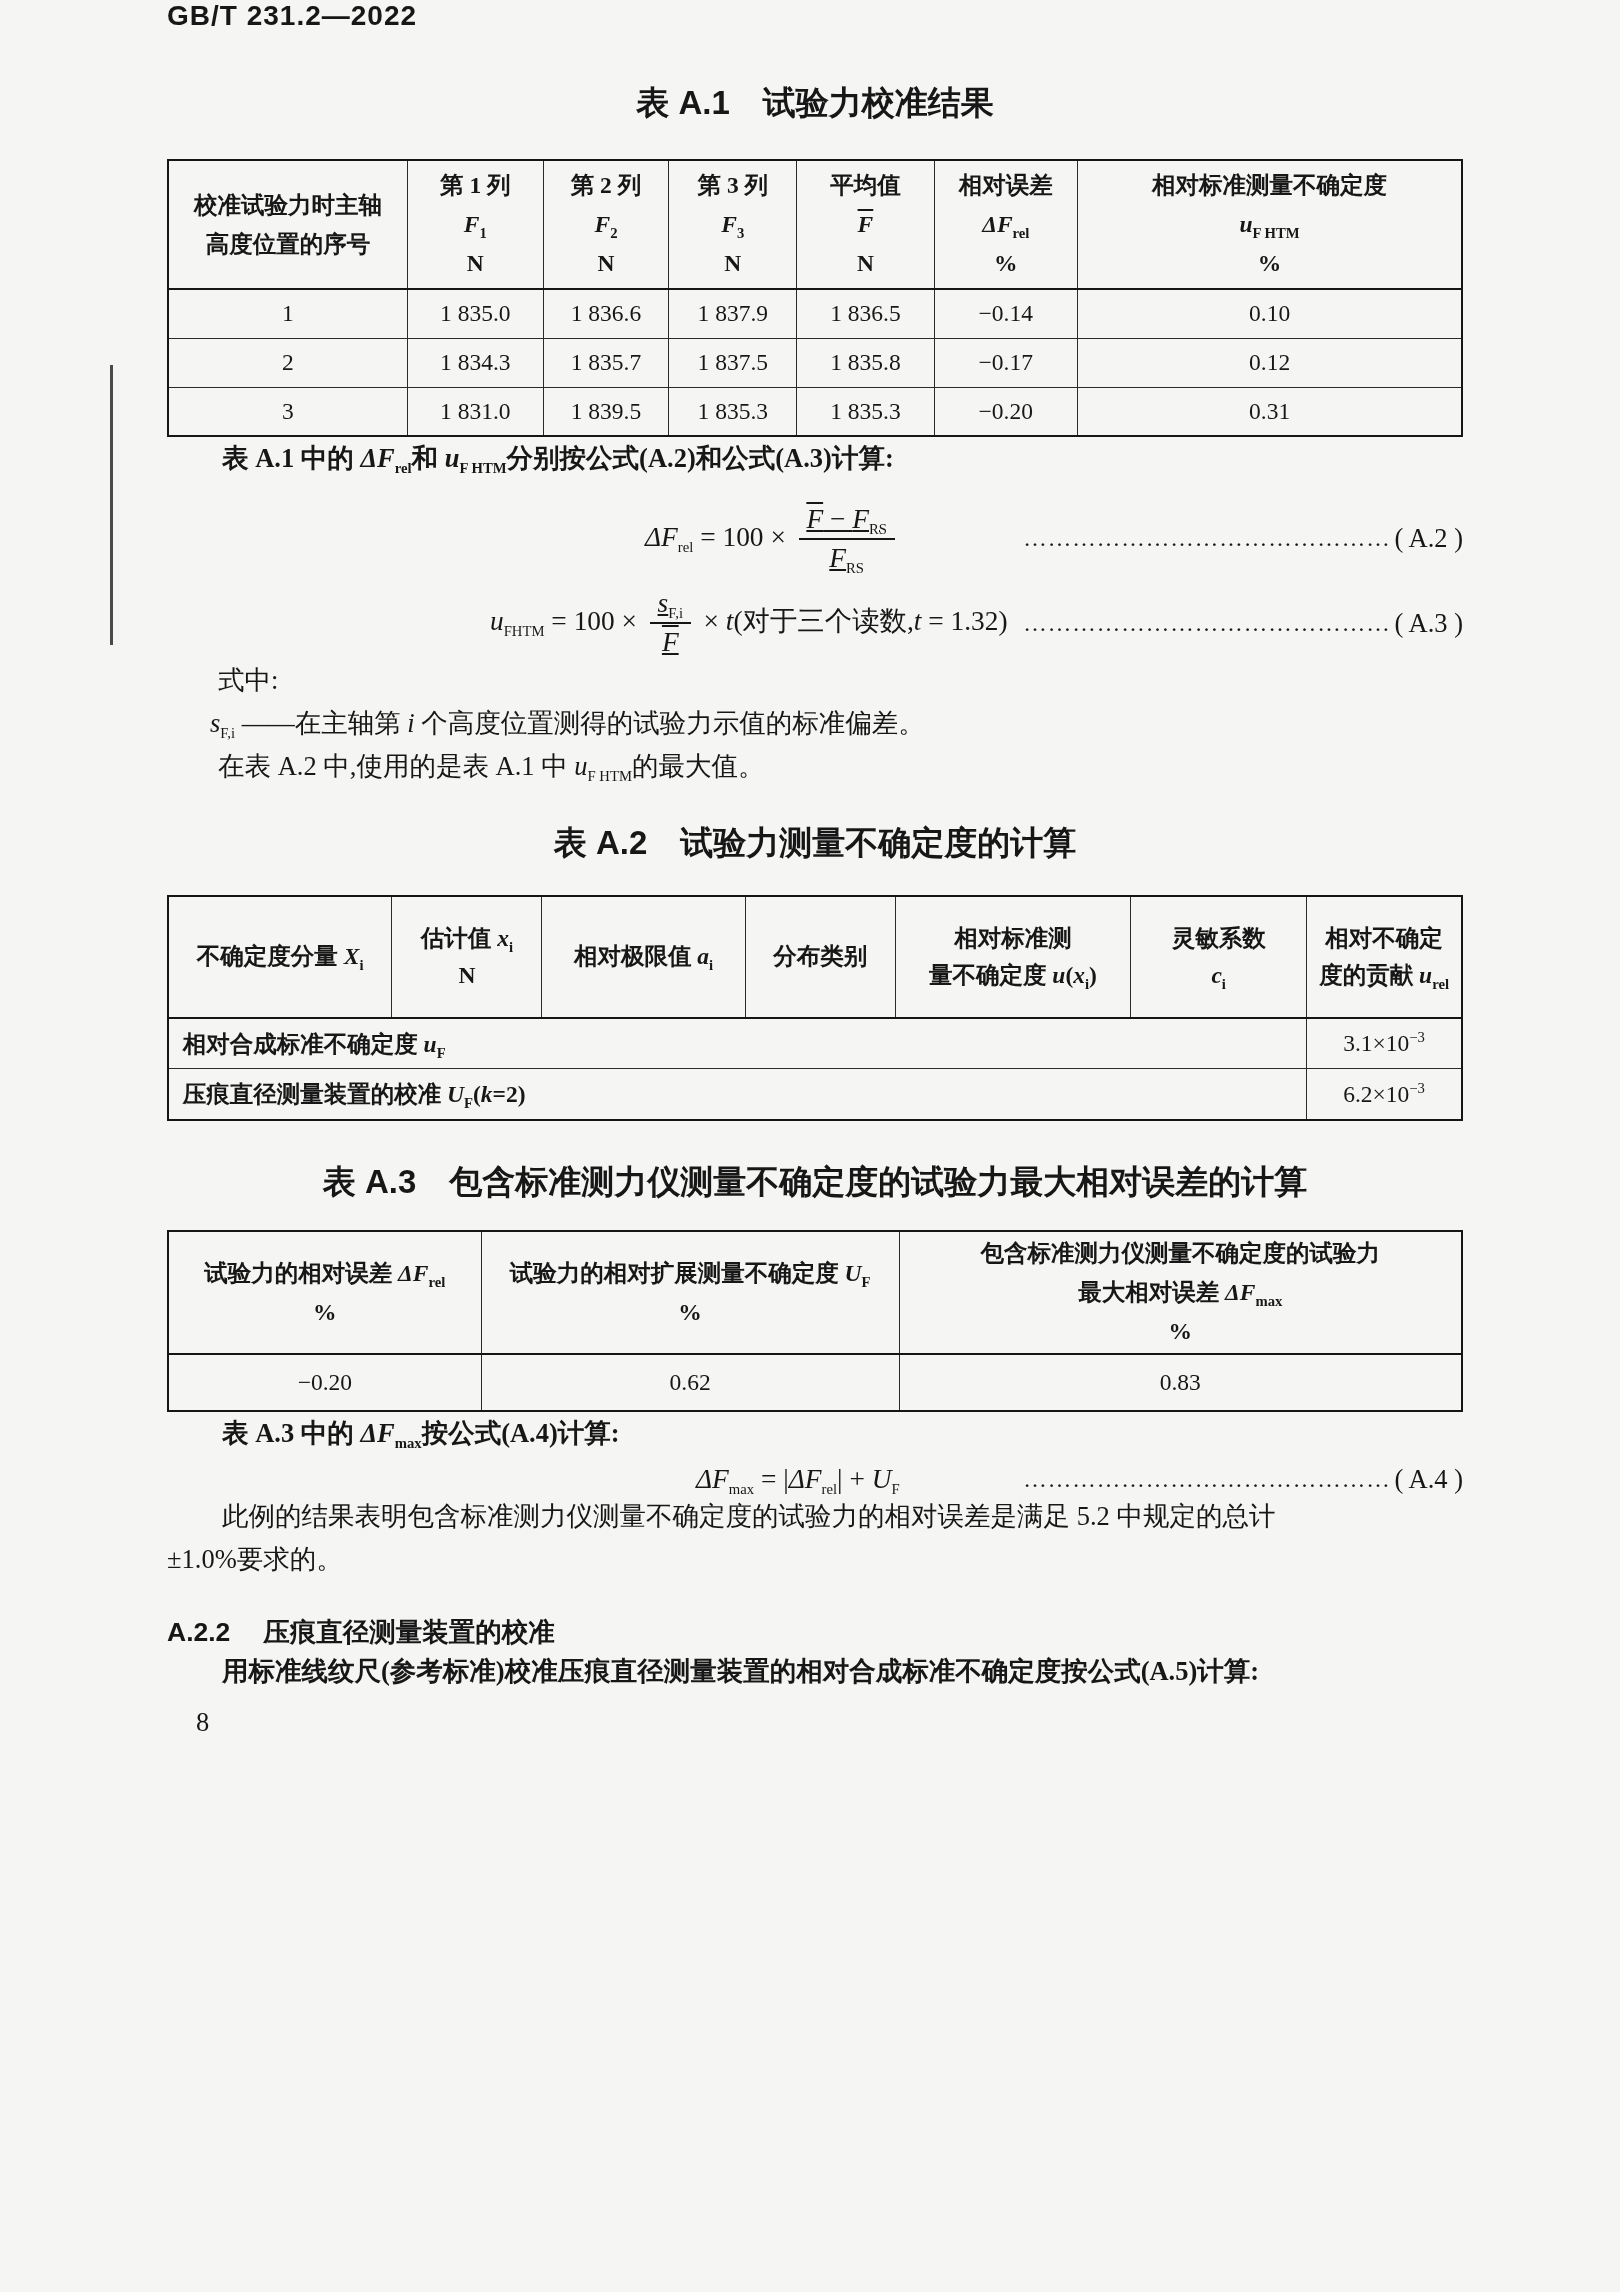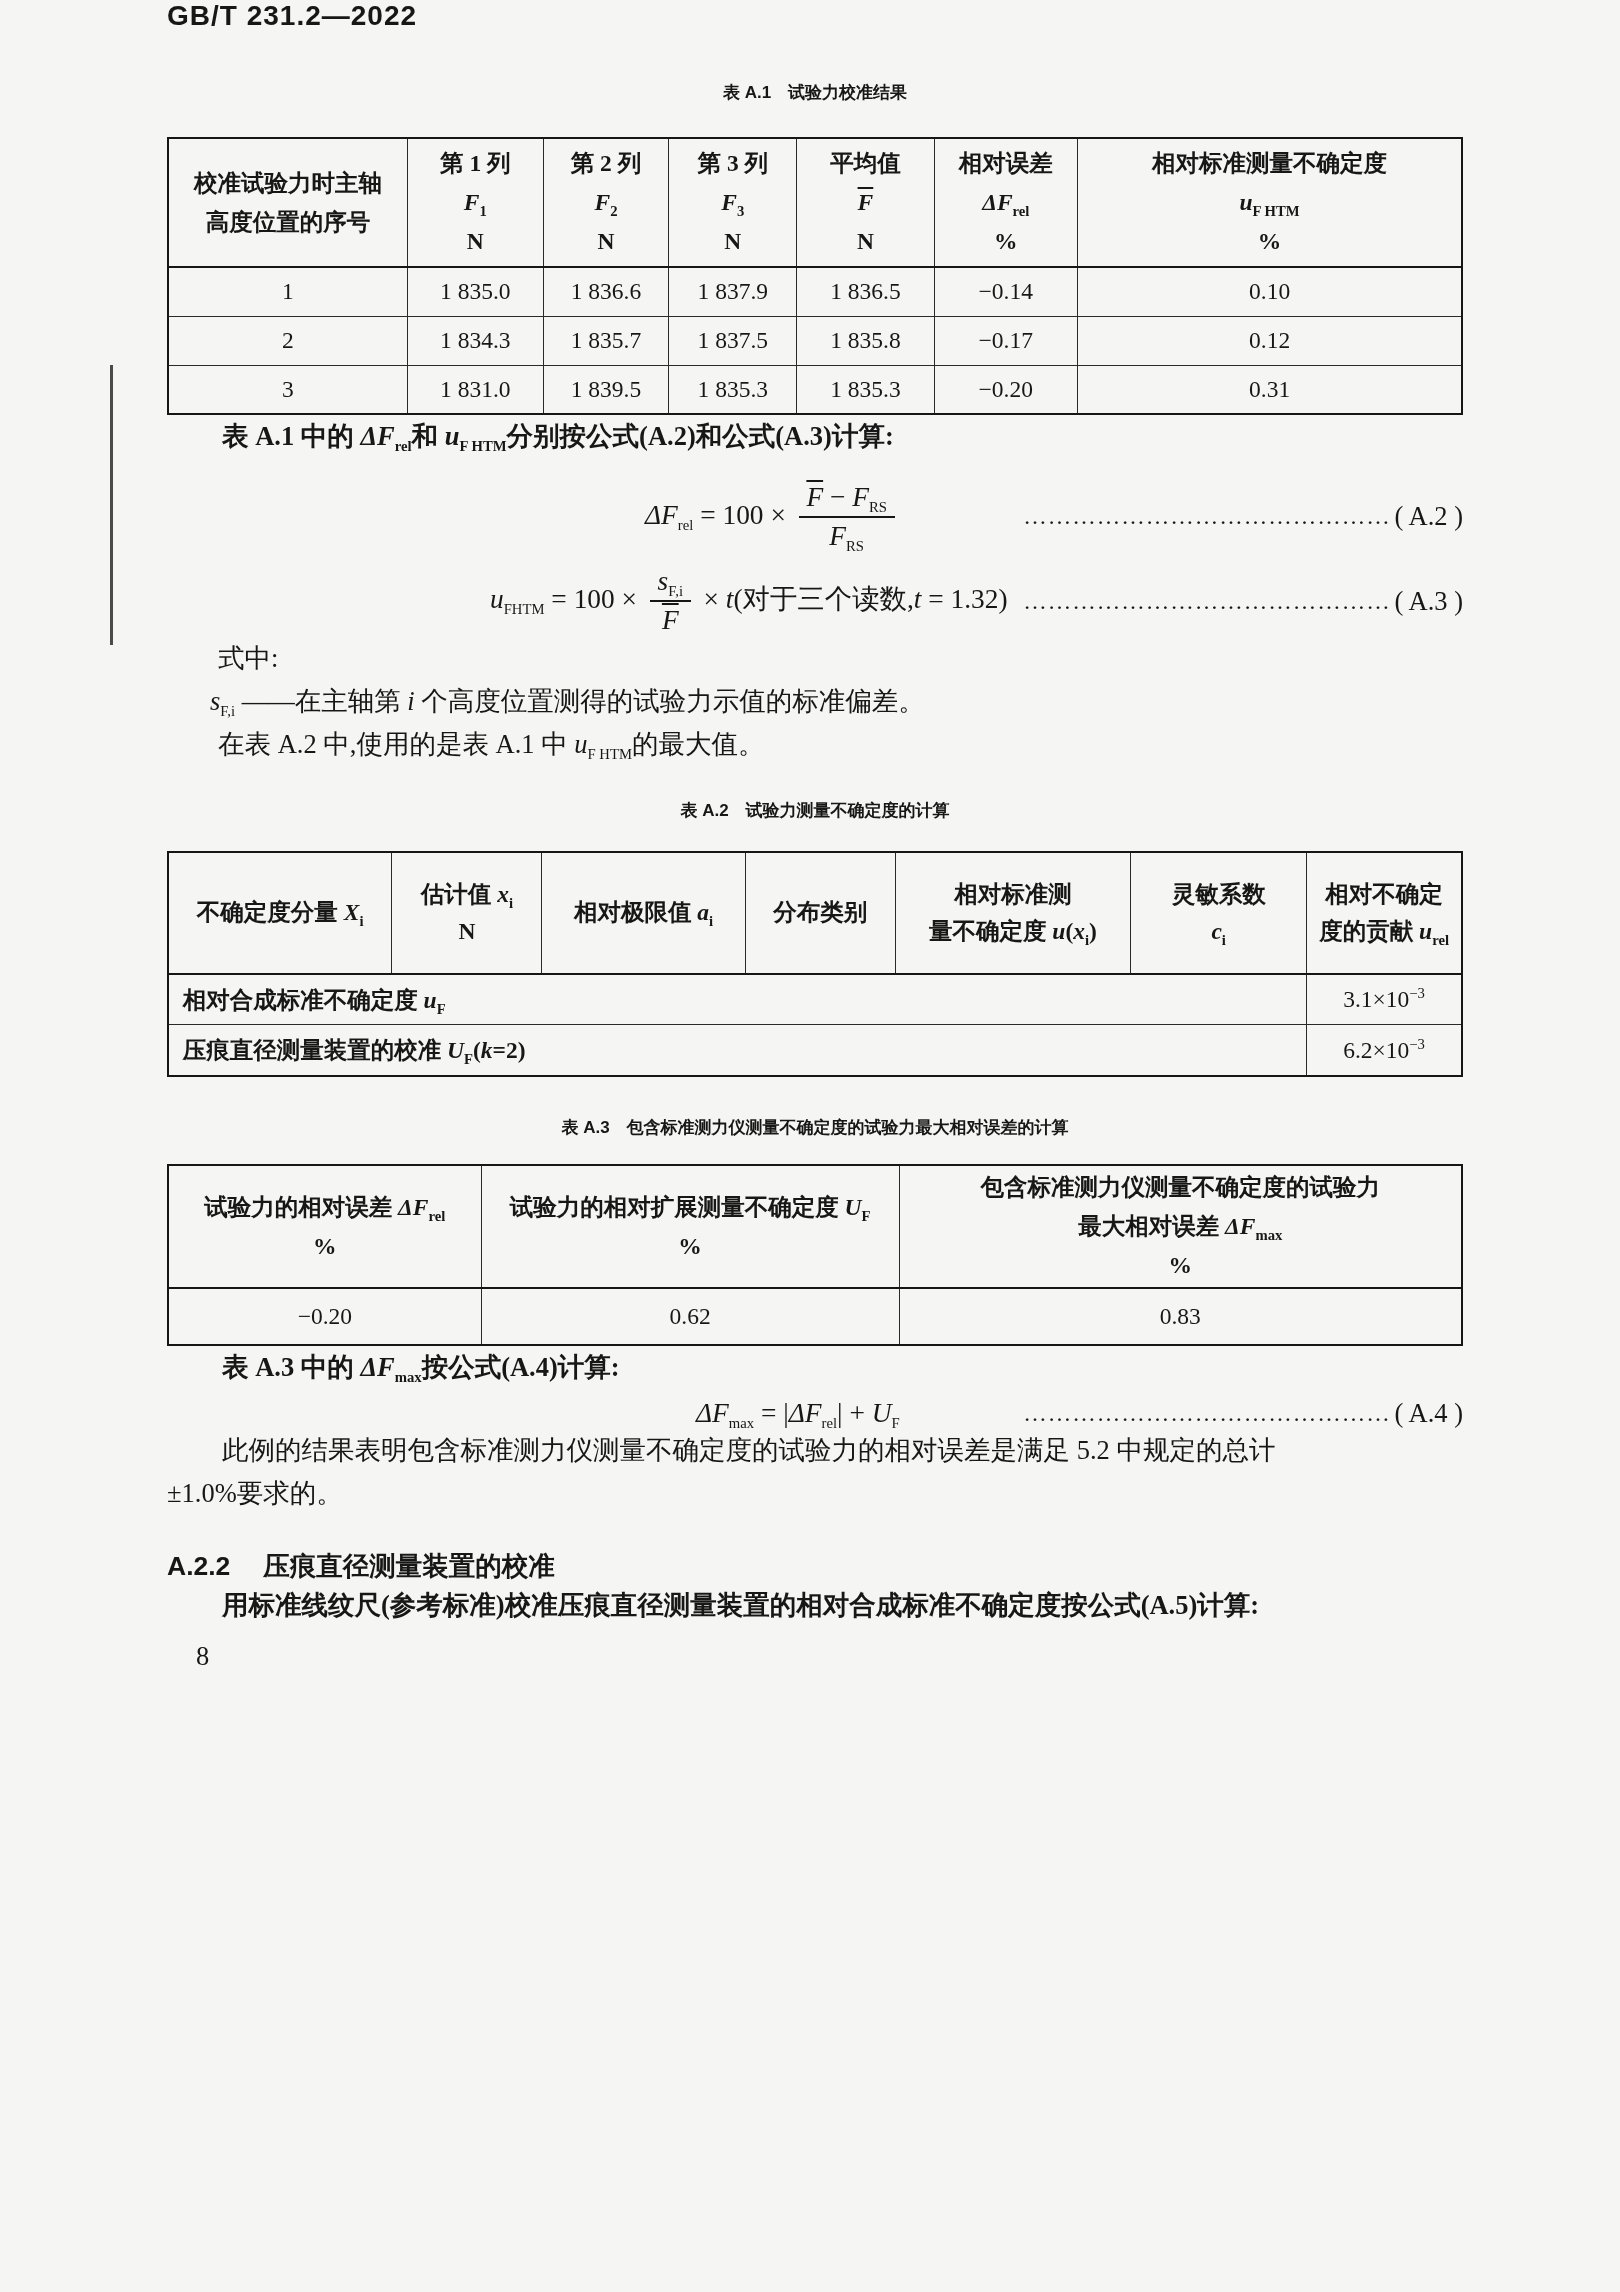--- a/index.html
+++ b/index.html
@@ -8,21 +8,21 @@
     width:1620px; height:2293px; margin:0 auto; position:relative;
     background:#f5f5f3; color:#171717;
     font-family:"Liberation Serif","DejaVu Serif",serif;
   }
   .content { position:absolute; left:167px; right:157px; top:0; }
   .doccode {
     font-size:28px; font-weight:bold; letter-spacing:1px;
     font-family:"Liberation Sans","DejaVu Sans",sans-serif;
   }
   .caption {
-    text-align:center; font-weight:bold; font-size:17px;
+    text-align:center; font-weight:bold; font-size:33px;
     font-family:"Liberation Sans","DejaVu Sans",sans-serif;
   }
   .cap-a1 { margin-top:49px; }
   .cap-a2 { margin-top:33px; }
   .cap-a3 { margin-top:39px; }
 
   table.t { border-collapse:collapse; width:100%; table-layout:fixed; border:2.9px solid #161616;padding-left:27px; }
   table.t th, table.t td {
     border:1px solid #2a2a2a; text-align:center; vertical-align:middle;
     padding:2px 5.9px; font-size:23.5px; font-weight:normal;
@@ -56,21 +56,21 @@
 
   i { font-family:"Liberation Serif","DejaVu Serif",serif; }
   sub { font-size:14.7px; line-height:0; }
   sup { font-size:14.7px; line-height:0; }
   .bar { text-decoration:overline; }
 
   .formula { display:flex; align-items:center; font-size:27.4px; }
   .fbody { white-space:nowrap; flex:0 0 auto; }
   .dots { flex:1 1 auto; overflow:hidden; white-space:nowrap; text-align:right; font-size:23.5px; letter-spacing:1px; padding:0 3.9px; }
   .flabel { white-space:nowrap; font-size:26.5px; flex:0 0 auto; }
-  .frac { display:inline-flex; flex-direction:column; text-align:center; vertical-align:middle; margin:0 5.9px; }
+  .frac { display:inline-flex; flex-direction:column; text-align:center; vertical-align:middle; margin:0 5.9px;text-decoration:underline; }
   .frac .ftop { border-bottom:2px solid #161616; padding:0 7.8px 2.9px; line-height:1.15; }
   .frac .fbot { padding-top:2.9px; line-height:1.15; }
   .f-a2 { margin-top:23.5px; }
   .f-a2 .fbody { margin-left:478px; }
   .f-a3 { margin-top:13.7px; }
   .f-a3 .fbody { margin-left:323px; }
   .f-a4 { margin-top:9px; }
   .f-a4 .fbody { margin-left:529px; }
 
   .h3 {

